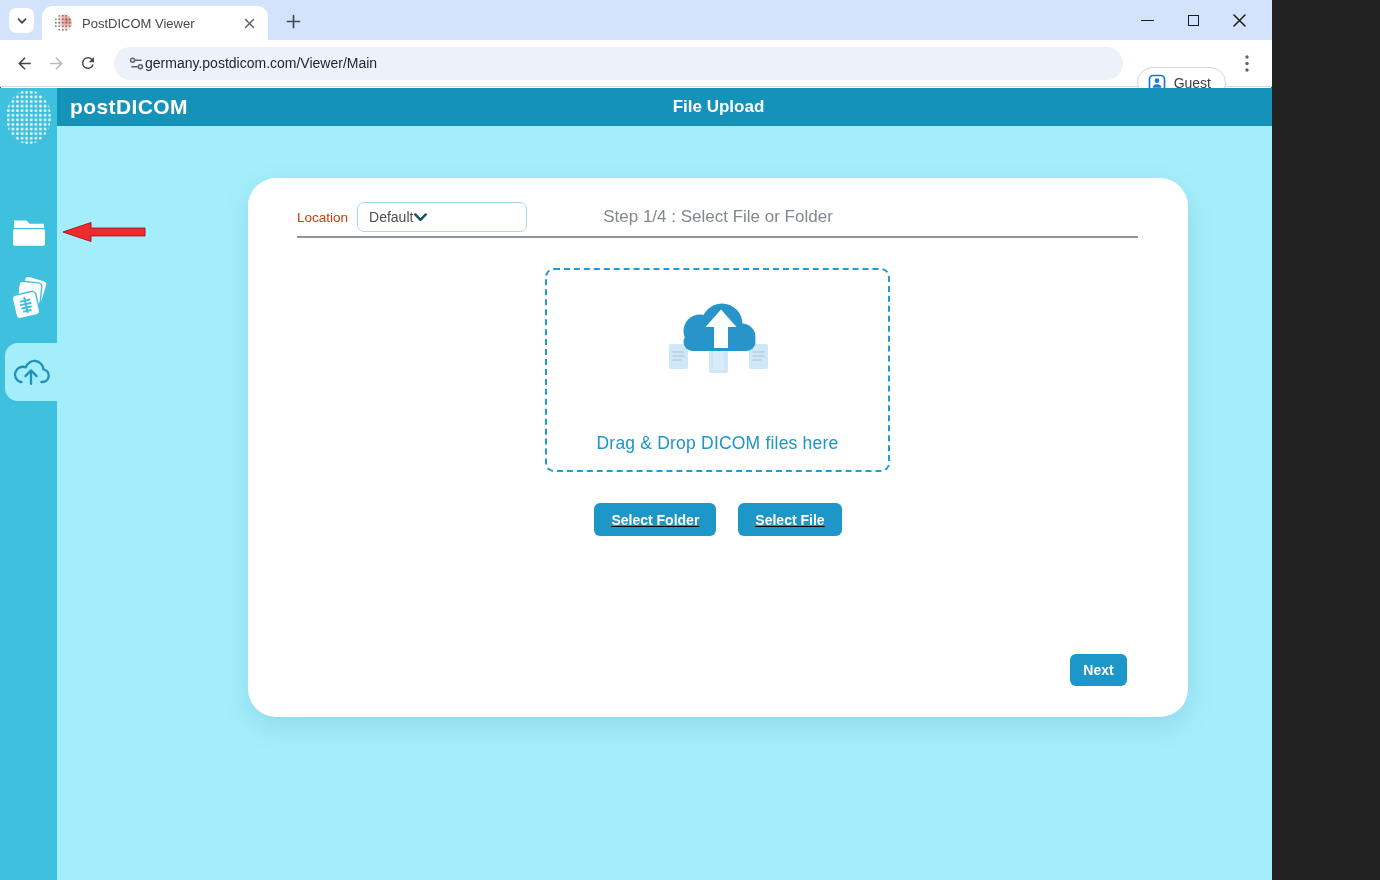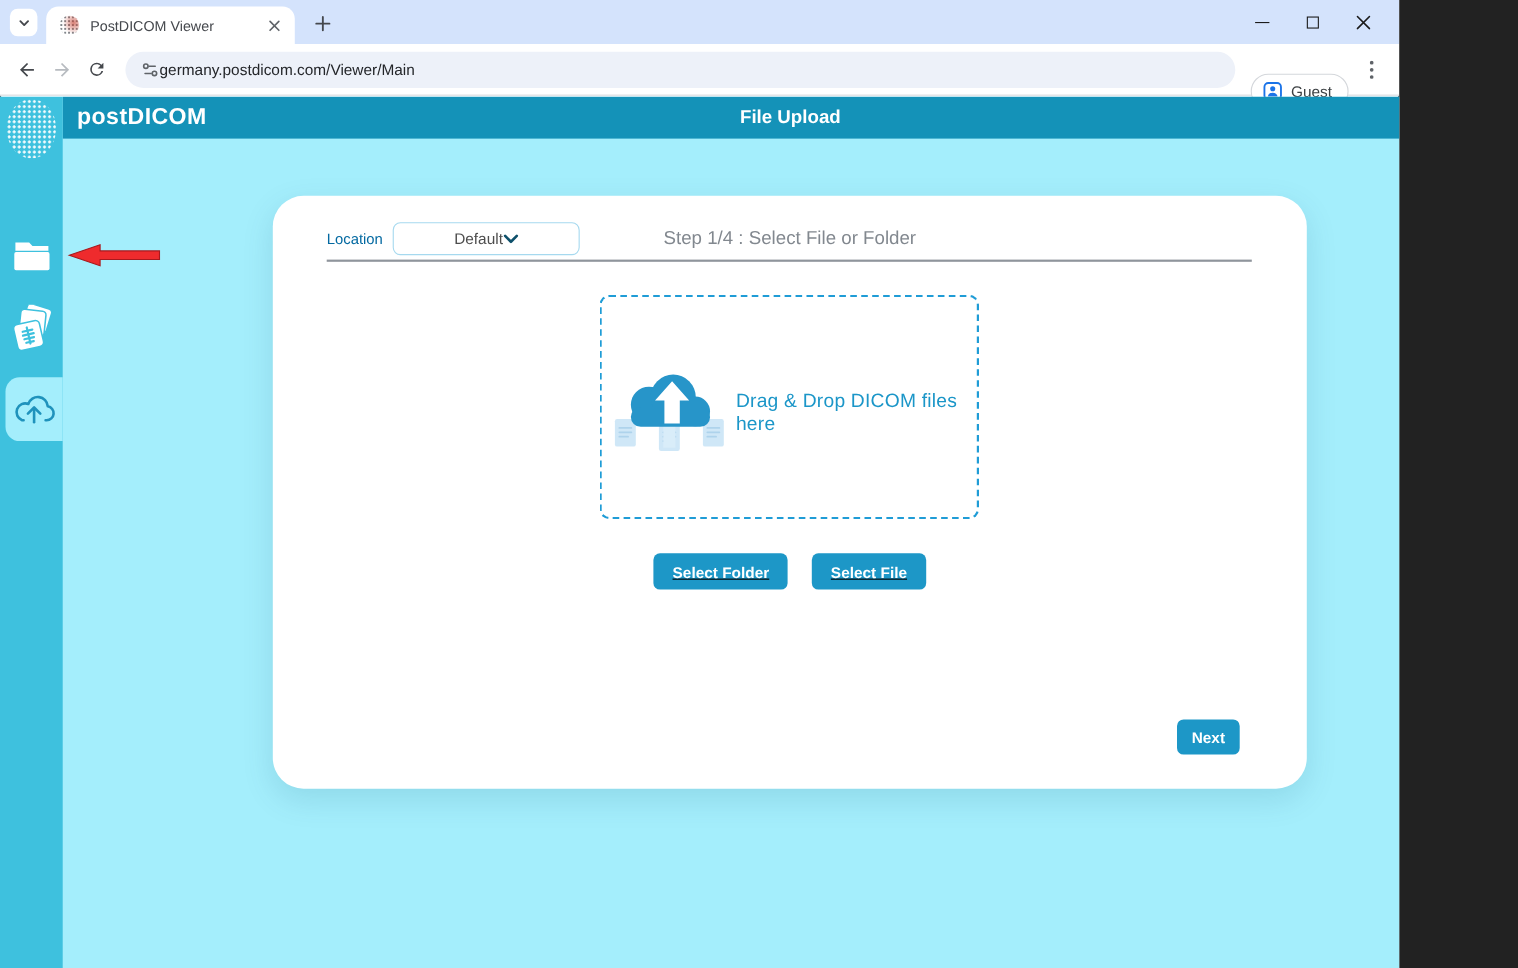--- a/index.html
+++ b/index.html
@@ -67,32 +67,32 @@
     position:absolute; left:5px; top:255px; width:52px; height:58px; background:#a4eefc;
     border:none; border-radius:13px 0 0 13px; cursor:pointer; display:flex; align-items:center; justify-content:center;
   }
   .red-arrow { position:absolute; left:61px; top:132px; }
   
   .card {
     position:absolute; left:248px; top:90px; width:940px; height:539px; background:#fff;
     border-radius:28px; box-shadow:0 10px 28px rgba(10,80,110,.13);
   }
   .loc-row { position:absolute; left:49px; top:24px; display:flex; align-items:center; gap:9px; }
-  .loc-label { font-size:13.5px; color:#0369a1; }
+  .loc-label { font-size:13.5px; color:#c2410c; }
   .loc-select {
     width:170px; height:30px; background:#fff; border:1.6px solid #a6d9ef; border-radius:7px;
-    display:flex; align-items:center; justify-content:center; padding:0 10px 0 11px; cursor:pointer;
+    display:flex; align-items:center; justify-content:flex-start; padding:0 10px 0 11px; cursor:pointer;
   }
   .loc-value { font-size:14px; color:#4d4d4d; }
   .step-title { position:absolute; left:0; top:29px; width:100%; text-align:center; font-size:17px; color:#82888f; }
   .card-divider { position:absolute; left:49px; top:58px; width:841px; height:1.5px; background:#8f959c; }
   .dropzone {
     position:absolute; left:297px; top:90px; width:345px; height:204px;
     border:2px dashed #1f9cd6; border-radius:9px; background:#fff; cursor:pointer;
-    display:flex; flex-direction:row; align-items:center; justify-content:space-between; padding:26px 0 16px;
+    display:flex; flex-direction:column; align-items:center; justify-content:space-between; padding:26px 0 16px;
   }
   .dz-text { font-size:17.5px; color:#1b96c8; letter-spacing:.2px; }
   .btn-row { position:absolute; left:0; top:325px; width:100%; display:flex; justify-content:center; gap:22px;text-decoration:underline; }
   .blue-btn {
     height:33px; padding:0 17px; background:#1d97c7; color:#fff; border:none; border-radius:6px;
     font-family:"Liberation Sans", sans-serif; font-size:14px; font-weight:700; cursor:pointer;
   }
   .next-btn { position:absolute; right:61px; top:476px; width:57px; height:32px; padding:0; }
   svg { display:block; }
 </style>

